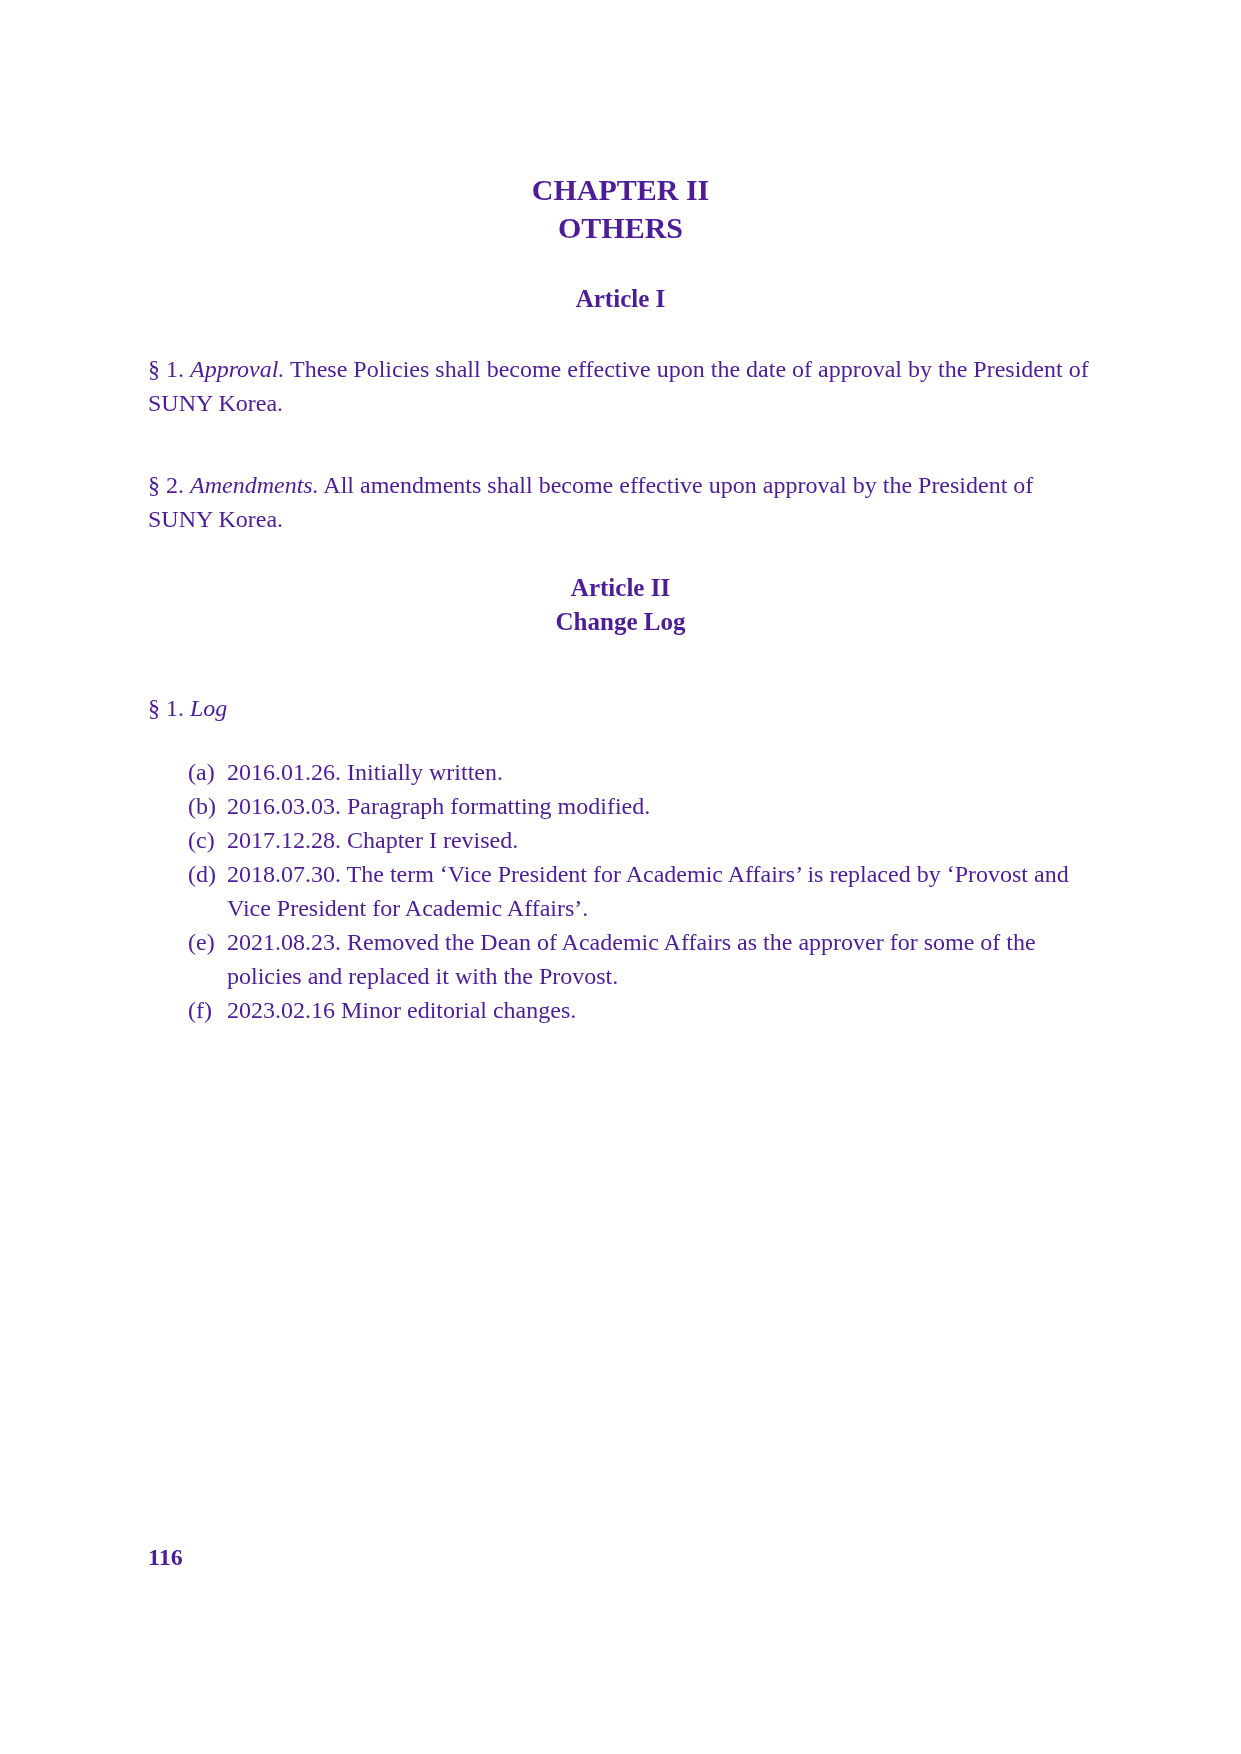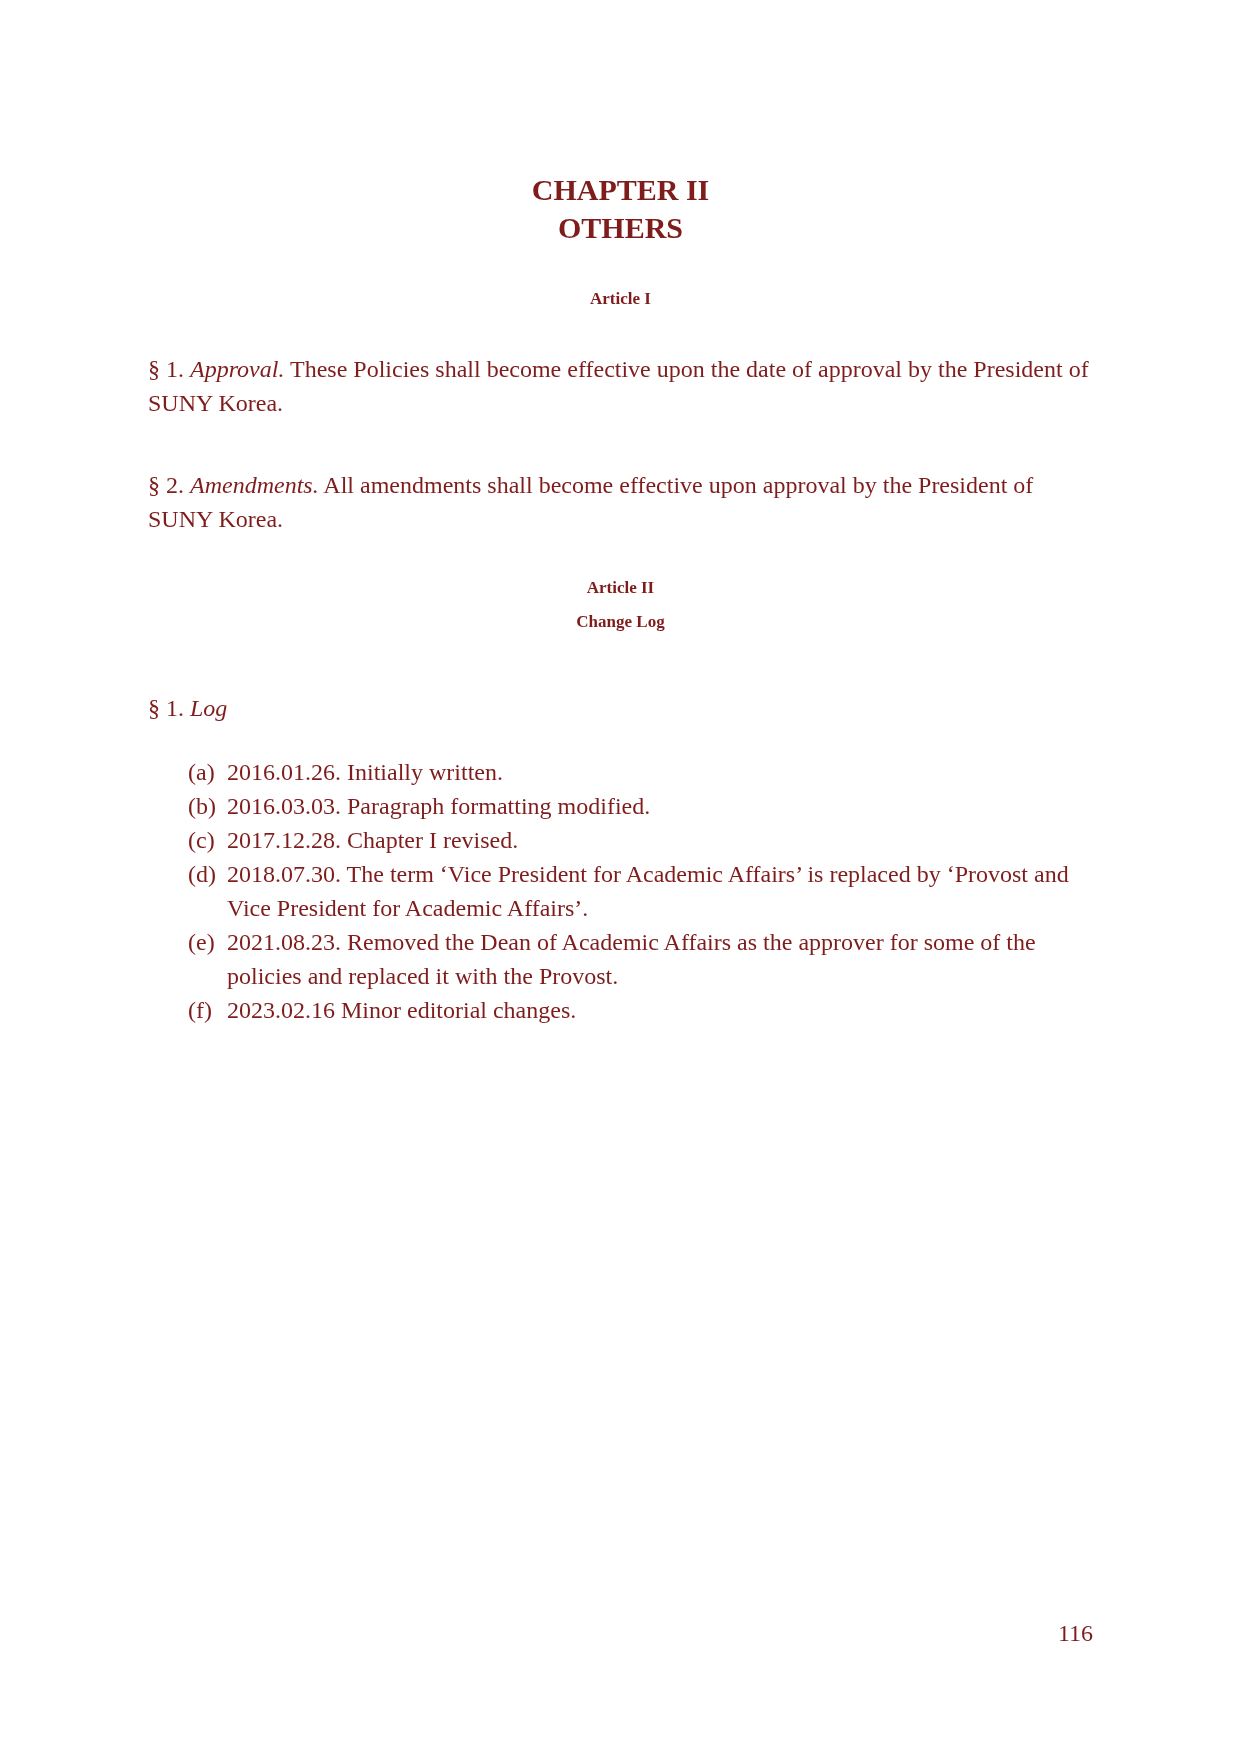--- a/index.html
+++ b/index.html
@@ -2,57 +2,58 @@
 <html><head>
 <meta charset="utf-8">
 <style>
   * { margin: 0; padding: 0; box-sizing: border-box; }
   html, body { background: #ffffff; }
   .page {
     position: relative;
     width: 1109px;
     height: 1754px;
     background: #ffffff;
-    color: #7f1d1d;
+    color: #4c1d95;
     font-family: "Liberation Serif", "DejaVu Serif", serif;
     font-size: 24px;
     line-height: 34px;
     padding: 171px 148px 0 148px;
     overflow: hidden;
   }
   .content { width: 945px; }
   .chapter-heading {
     font-size: 30px;
     line-height: 38px;
     font-weight: bold;
     text-align: center;
   }
   .article-heading {
-    font-size: 17px;
+    font-size: 25px;
     line-height: 34px;
     font-weight: bold;
     text-align: center;
     margin-top: 35px;
   }
   .article-heading.article2 { }
   .para { margin-top: 36px; }
   .para + .para { margin-top: 48px; }
   .section-lead { margin-top: 52px; }
   .term { font-style: italic; }
   .log-list { margin-top: 30px; padding-left: 40px; }
   .log-item { display: flex; }
   .log-label { flex: 0 0 39px; width: 39px; }
   .log-text { flex: 1 1 auto; }
   .page-number {
     position: absolute;
-    top: 1616px;
+    top: 1540px;
     left: 148px;
     width: 945px;
-    text-align: right;
+    text-align: left;
     line-height: 34px;
+    font-weight: bold;
   }
 </style>
 </head>
 <body>
 
 <div class="page">
   <div class="content">
 
     <header class="chapter-heading">
       <div>CHAPTER II</div>

